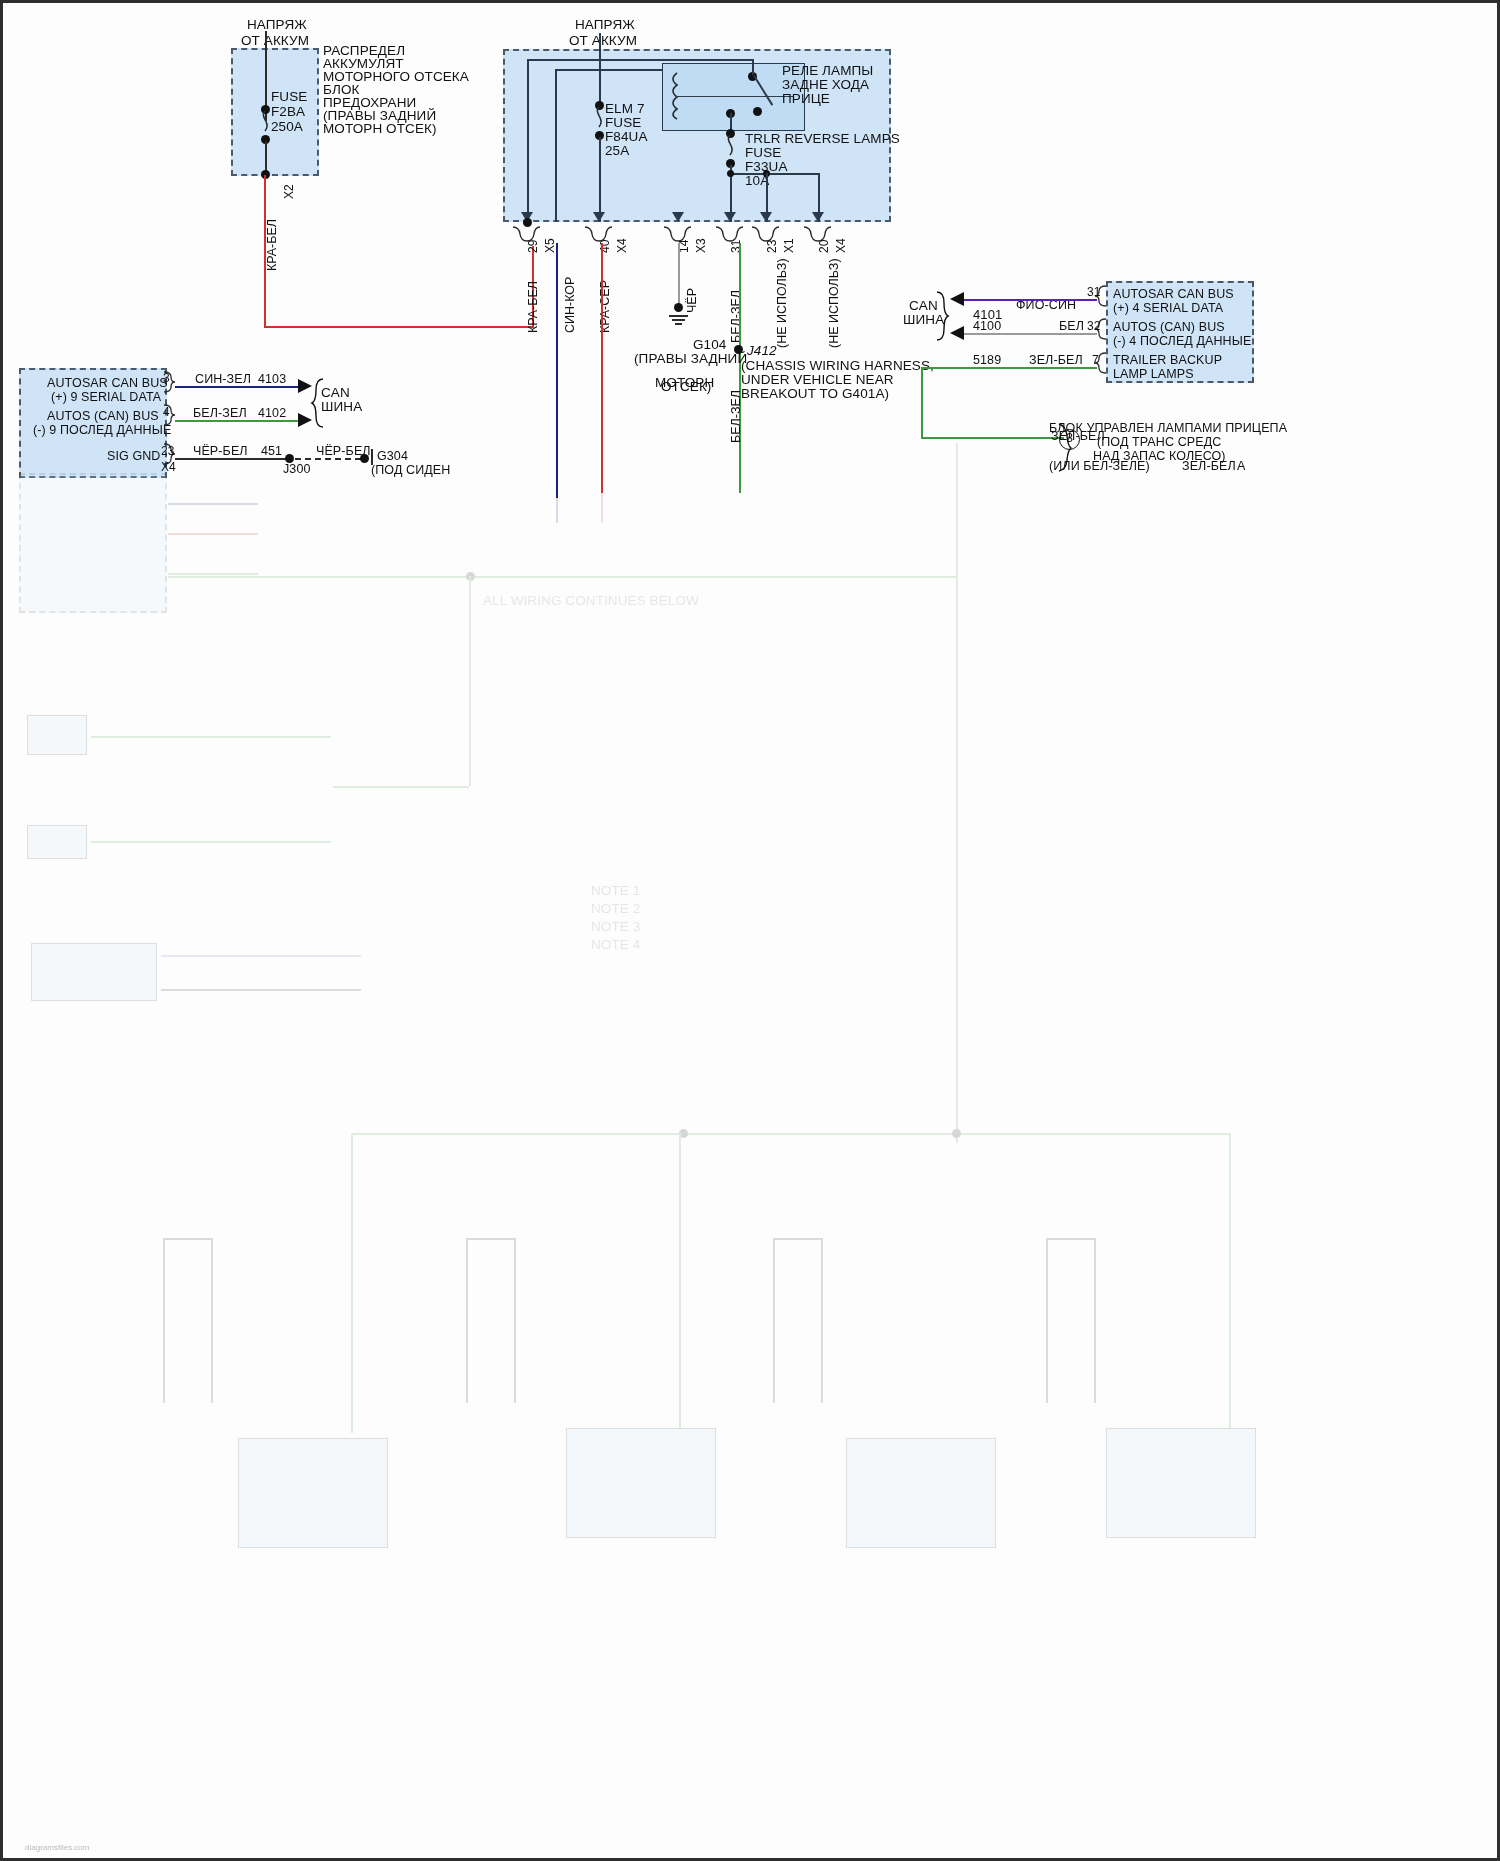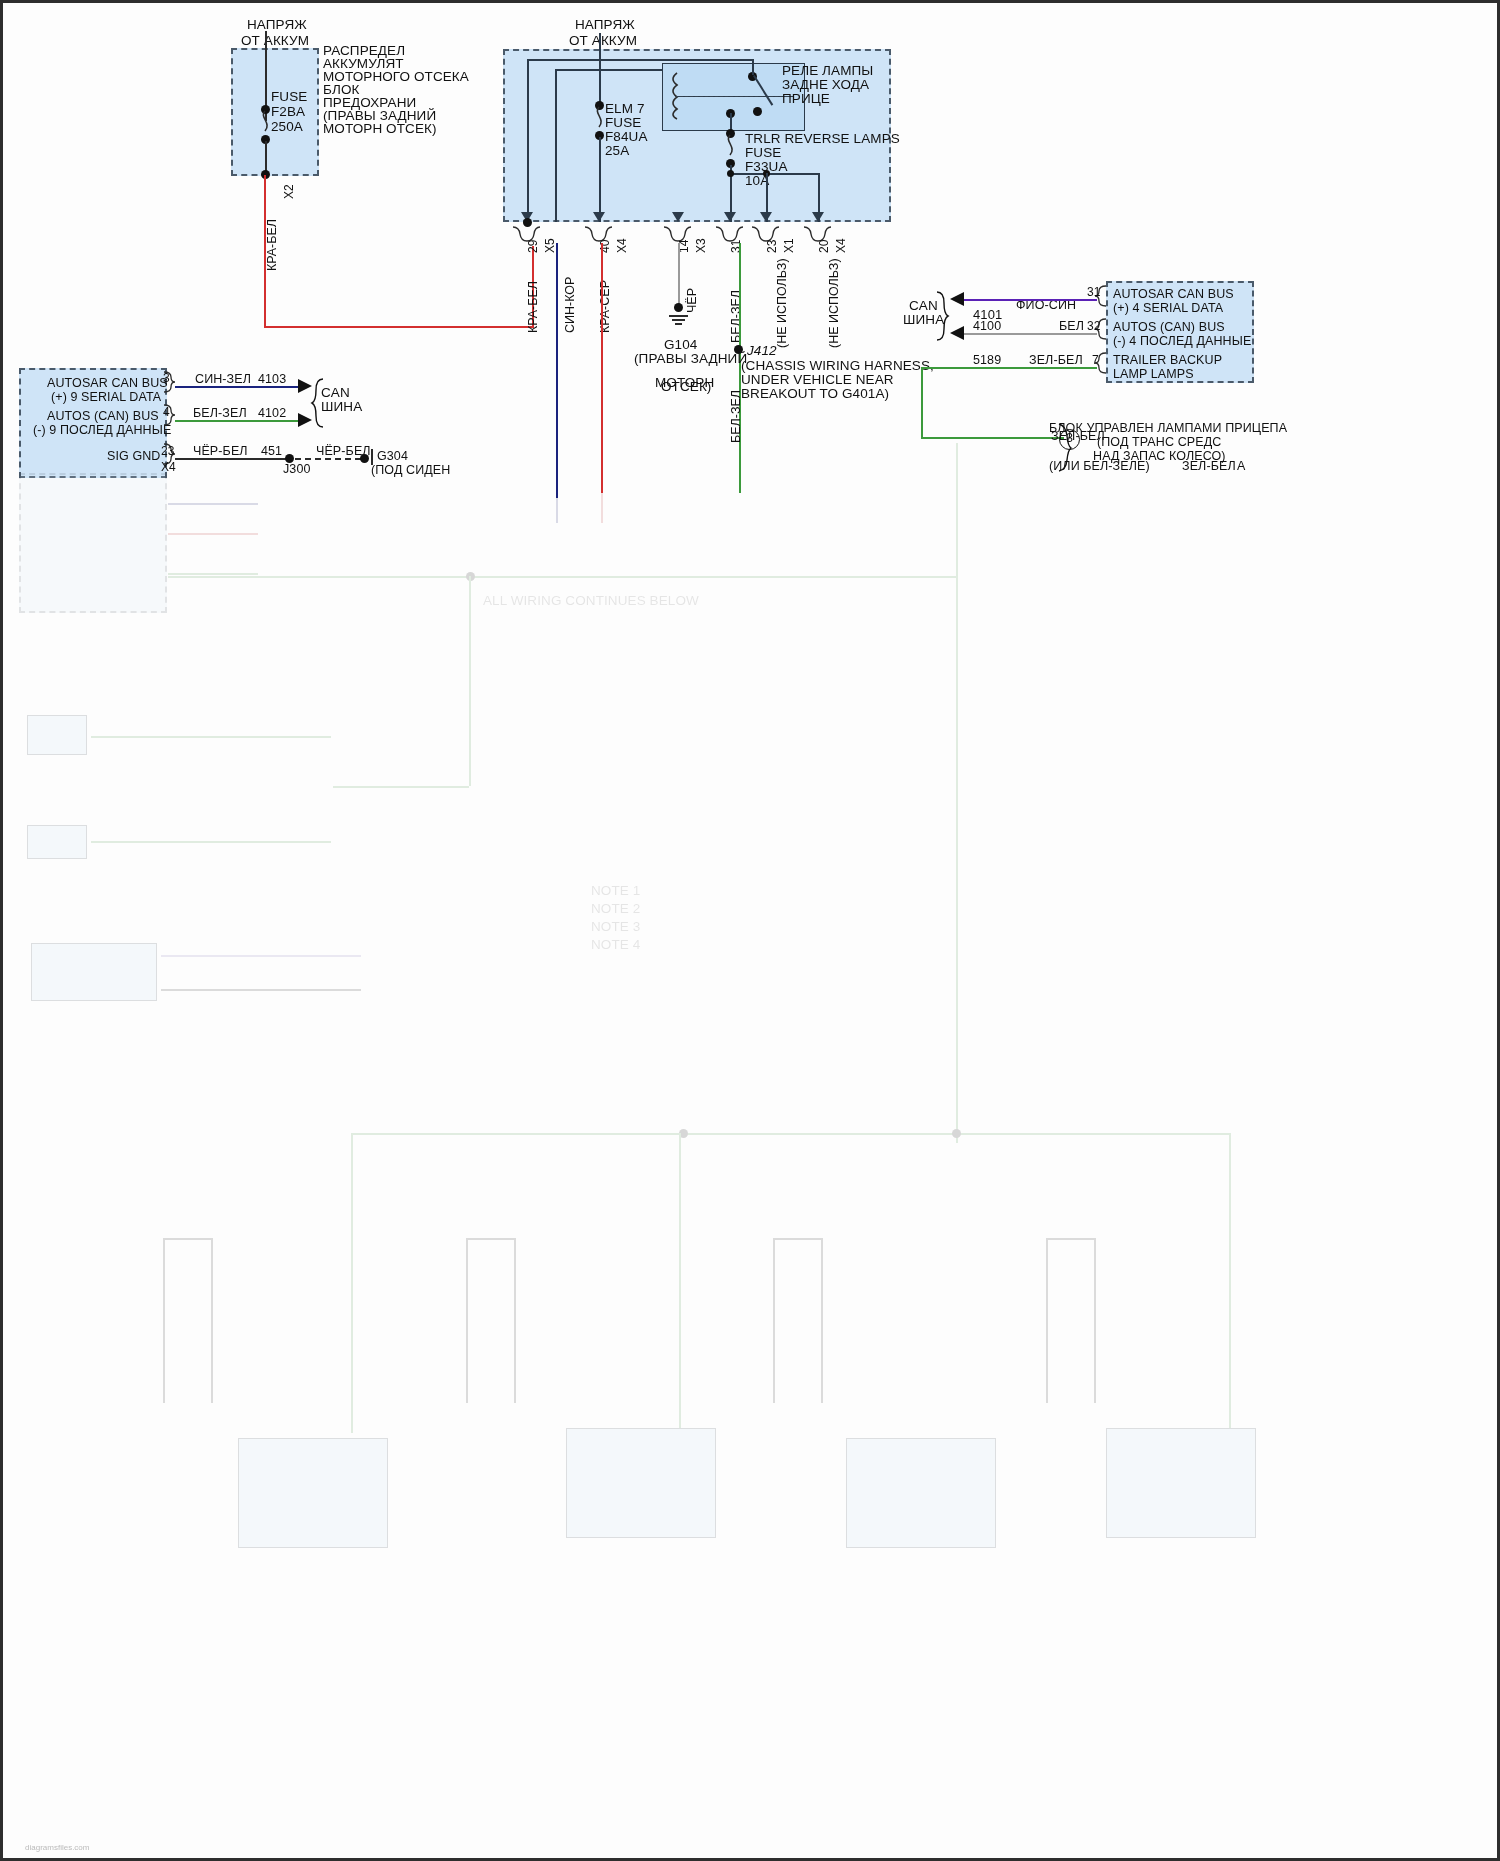--- a/index.html
+++ b/index.html
@@ -191,21 +191,21 @@
 
   <div class="ln v blue" style="left:553px;top:240px;height:255px;"></div>
   <div class="ln v red" style="left:598px;top:240px;height:250px;"></div>
   <div class="ln v gray" style="left:675px;top:240px;height:65px;"></div>
   <div class="ln v green" style="left:736px;top:240px;height:250px;"></div>
 
   <div class="dot" style="left:671px;top:300px;"></div>
   <div class="ln h" style="left:666px;top:312px;width:19px;height:2px;"></div>
   <div class="ln h" style="left:669px;top:316px;width:13px;height:2px;"></div>
   <div class="ln h" style="left:672px;top:320px;width:7px;height:2px;"></div>
-  <div class="t" style="left:661px;top:334px;text-align:center;">G104</div>
+  <div class="t" style="left:690px;top:334px;text-align:center;">G104</div>
   <div class="t" style="left:631px;top:348px;">(ПРАВЫ ЗАДНИЙ</div>
   <div class="t" style="left:652px;top:352px;margin-top:20px;">МОТОРН</div>
   <div class="t" style="left:658px;top:376px;">ОТСЕК)</div>
 
   <div class="dot" style="left:731px;top:342px;"></div>
   <div class="t" style="left:744px;top:340px;font-style:italic;">J412</div>
   <div class="t" style="left:738px;top:355px;">(CHASSIS WIRING HARNESS,</div>
   <div class="t" style="left:738px;top:369px;">UNDER VEHICLE NEAR</div>
   <div class="t" style="left:738px;top:383px;">BREAKOUT TO G401A)</div>
   <div class="vert" style="left:726px;top:440px;font-size:12.5px;">БЕЛ-ЗЕЛ</div>

